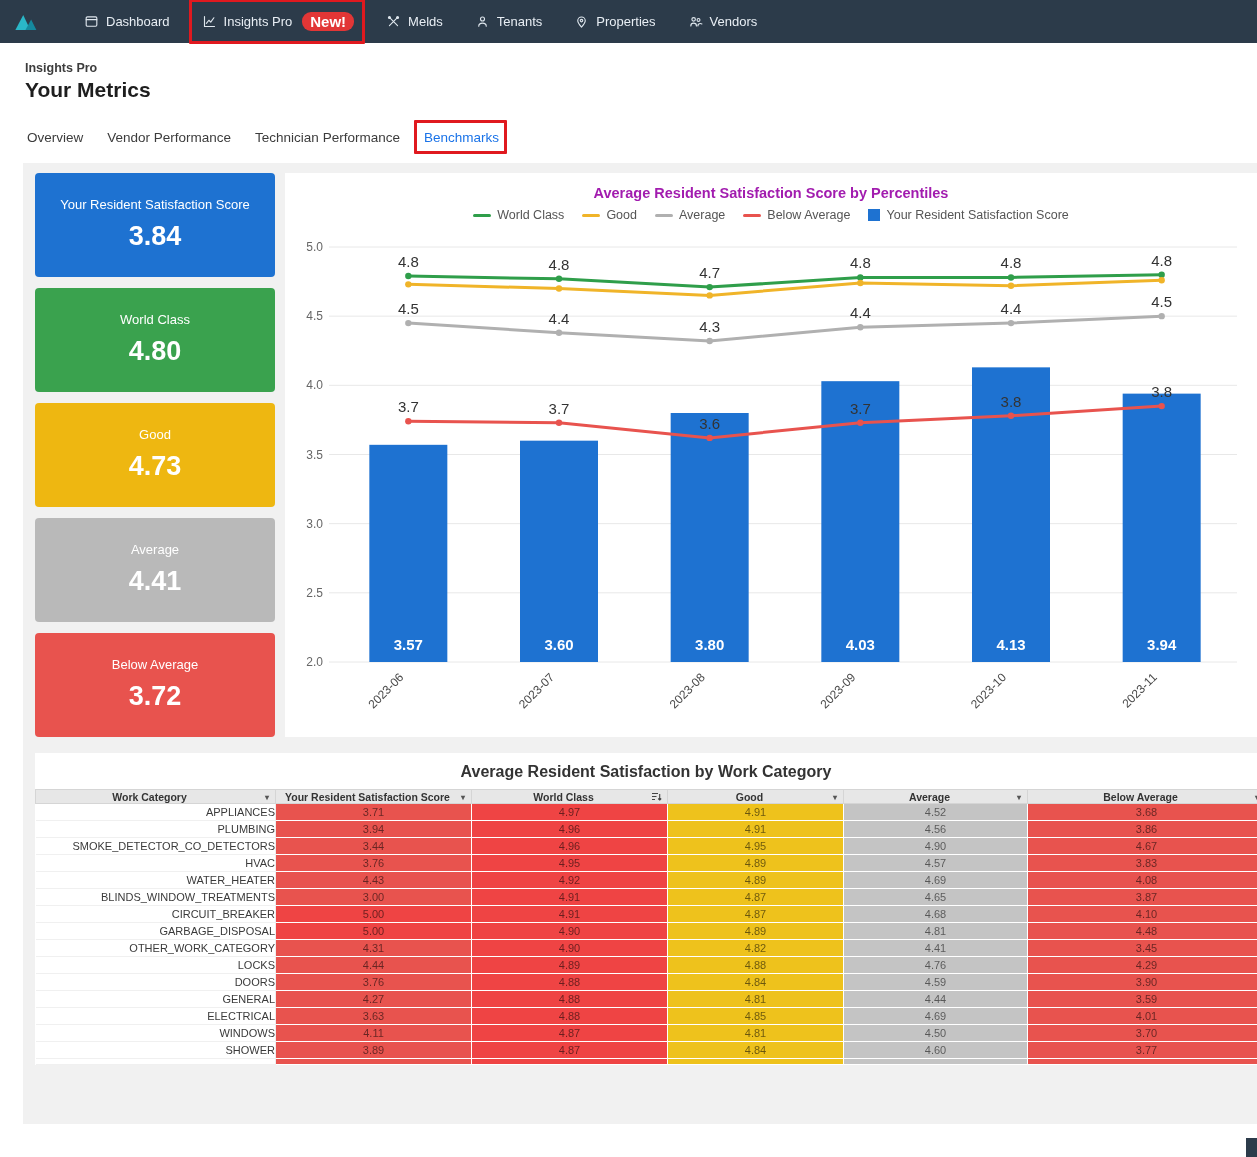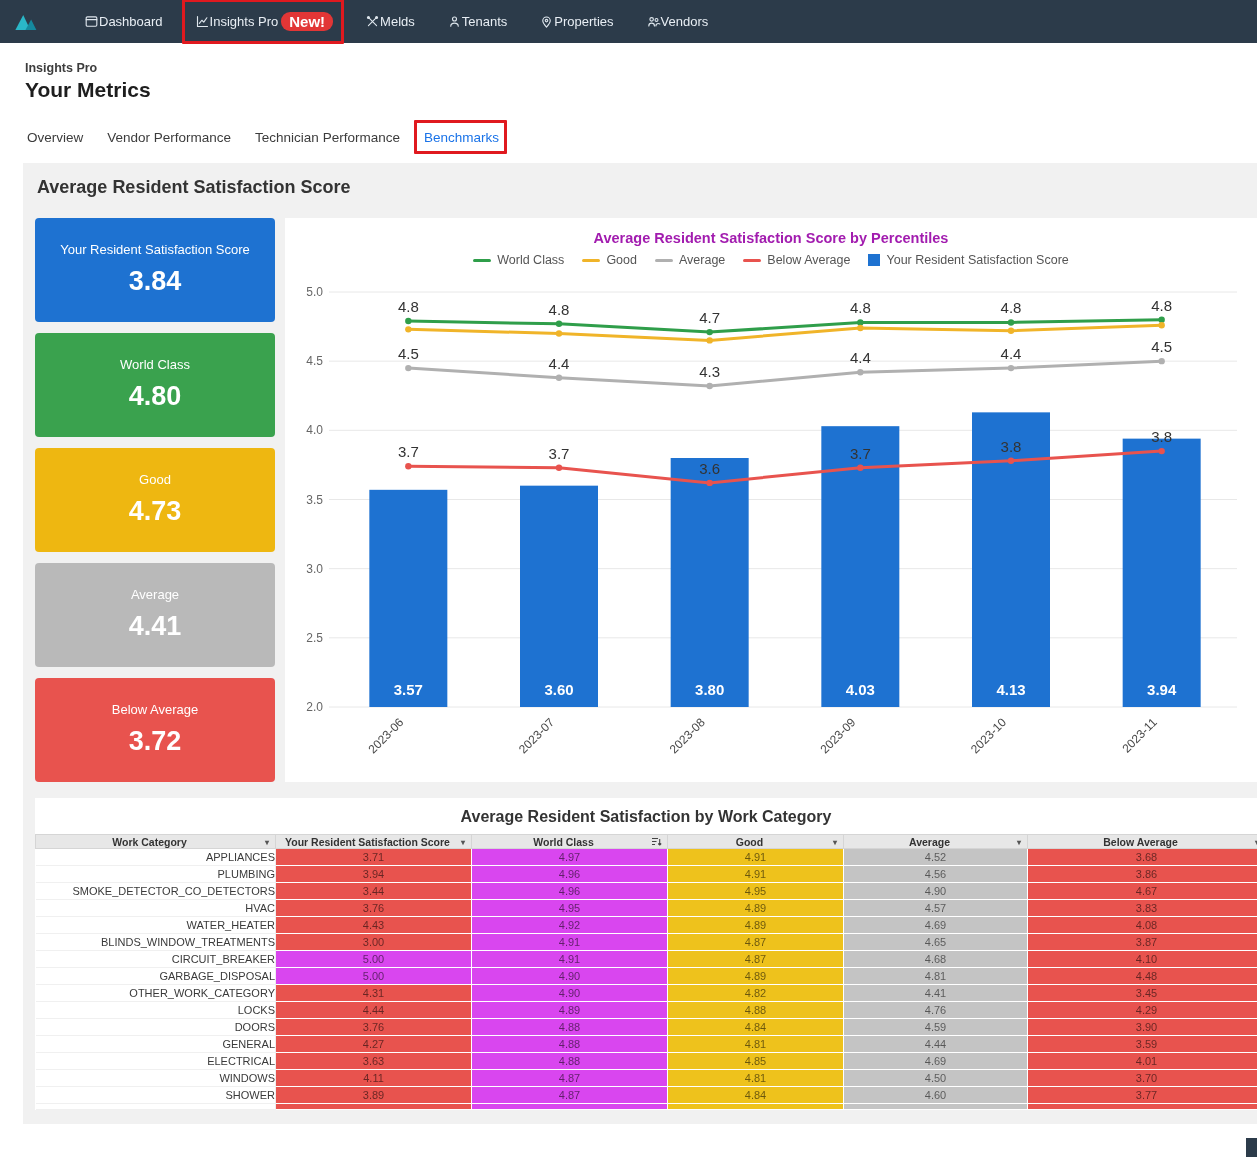--- a/index.html
+++ b/index.html
@@ -3,21 +3,21 @@
 <meta charset="utf-8">
 <style>
   *{box-sizing:border-box;margin:0;padding:0}
   html,body{width:1257px;height:1157px;overflow:hidden}
   body{font-family:"Liberation Sans",sans-serif;background:#fff;position:relative;color:#333}
 
   
   .topnav{height:43px;background:#2c3b4a;display:flex;align-items:center;color:#e8eef4}
   .logo{width:50px;display:flex;justify-content:center;align-items:center;cursor:pointer}
   .nav-items{display:flex;align-items:center;gap:28px;margin-left:32px}
-  .nav-item{display:flex;align-items:center;font-size:13px;cursor:pointer;position:relative;padding:3px 2px;white-space:nowrap}
+  .nav-item{display:flex;align-items:center;gap:7px;font-size:13px;cursor:pointer;position:relative;padding:3px 2px;white-space:nowrap}
   .badge{background:#e23636;color:#fff;font-size:15px;font-weight:bold;padding:1px 8px;border-radius:9px;margin-left:3px}
   .annotation{position:absolute;border:3px solid #e0191f;pointer-events:none;border-radius:1px}
   .nav-annotation{top:-10px;bottom:-10px;left:-11px;right:-9px}
   .tab-annotation{top:-9px;bottom:-8px;left:-10px;right:-8px}
 
   
   .page-header{margin:18px 0 0 25px}
   .eyebrow{font-size:12.5px;font-weight:bold;color:#3d3d3d}
   .page-title{font-size:21px;font-weight:bold;color:#1e1e1e;margin-top:3px}
   .tabs{display:flex;gap:24px;margin:27px 0 0 27px;font-size:13.5px;color:#3c3c3c}
@@ -46,21 +46,21 @@
   
   .table-panel{background:#fff;margin-top:16px;width:1222px;overflow:hidden}
   .table-title{text-align:center;padding:10px 0 8px;font-weight:600;font-size:16px;color:#333}
   table{border-collapse:collapse;table-layout:fixed;width:1230px;font-size:11px}
   th{background:#e7e7e7;height:14px;font-weight:bold;color:#333;position:relative;border:1px solid #d5d5d5;font-size:10.5px;text-align:center;padding:0 16px 0 4px;overflow:hidden;white-space:nowrap;cursor:pointer}
   .caret{position:absolute;right:6px;top:50%;transform:translateY(-50%);font-size:8px;color:#555}
   .sorticon{position:absolute;right:5px;top:50%;transform:translateY(-50%)}
   td{height:17px;text-align:center;color:rgba(0,0,0,0.55);border-bottom:1px solid rgba(255,255,255,0.7);border-right:1px solid rgba(255,255,255,0.7);overflow:hidden;white-space:nowrap}
   td.cat{text-align:right;padding-left:6px;color:#3a3a3a;background:#fff;border-bottom:1px solid #f0f0f0;border-right:1px solid #eee}
   td.c-red{background:#e8534e}
-  td.c-green{background:#d946ef}
+  td.c-green{background:#ef4444}
   td.c-yellow{background:#eec21c}
   td.c-gray{background:#c4c4c4}
   tr.partial td{height:6px}
 
   .scroll-corner{position:absolute;right:0;bottom:0;width:11px;height:19px;background:#2c3b4a;cursor:pointer}
 </style>
 </head>
 <body>
 
 <div class="topnav">
@@ -127,21 +127,20 @@
 </div>
 
 <div class="tabs">
     <div class="tab">Overview</div>
     <div class="tab">Vendor Performance</div>
     <div class="tab">Technician Performance</div>
     <div class="tab active">Benchmarks<div class="annotation tab-annotation"></div></div>
   </div>
 
 <div class="panel">
-  <h2 class="section-title">Average Resident Satisfaction Score</h2>
 
   <div class="content-row">
     <div class="cards">
         <div class="card" style="background: rgb(30, 114, 209); color: rgb(255, 255, 255);">
           <div class="card-label">Your Resident Satisfaction Score</div>
           <div class="card-value">3.84</div>
         </div>
         <div class="card" style="background: rgb(58, 162, 78); color: rgb(255, 255, 255);">
           <div class="card-label">World Class</div>
           <div class="card-value">4.80</div>

